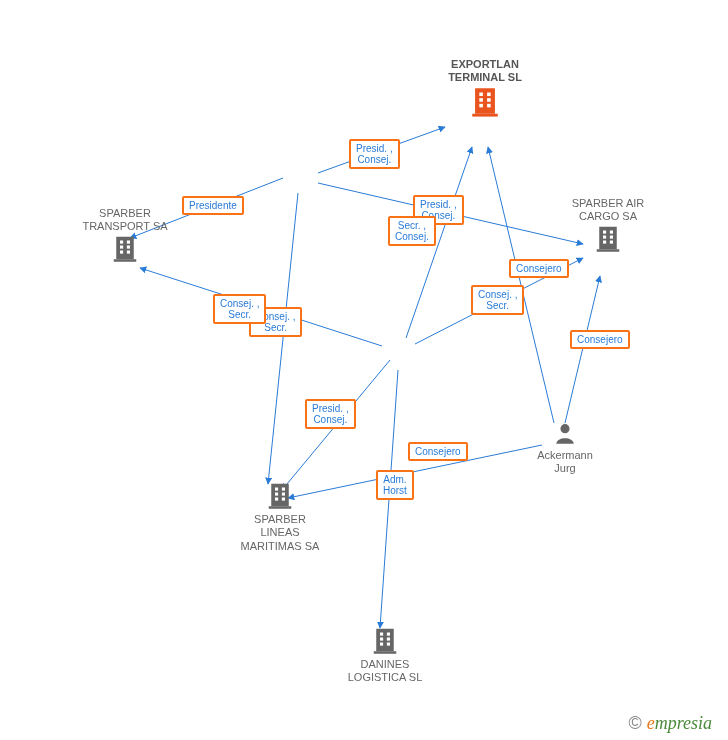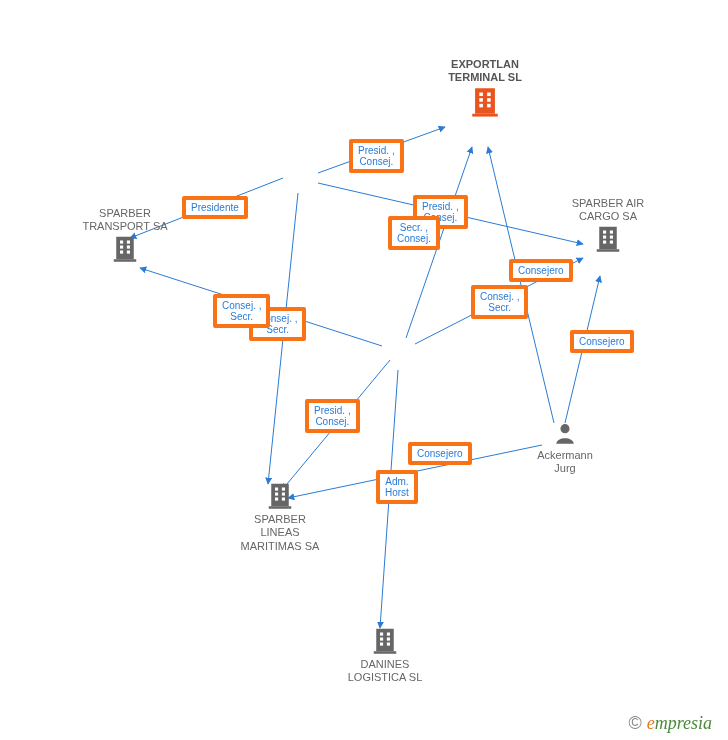--- a/index.html
+++ b/index.html
@@ -1,20 +1,20 @@
 <!DOCTYPE html>
 <html><head>
 <meta charset="utf-8">
 <style>
 html,body{margin:0;padding:0;width:728px;height:740px;background:#fff;font-family:Arial,Helvetica,sans-serif;font-size:11px;color:#666;overflow:hidden}
 .canvas{position:relative;width:728px;height:740px}
 .node{position:absolute;text-align:center;line-height:1.2}
 .node .label{color:#666;font-size:11px;white-space:pre}
 .node .label.bold{font-weight:bold;color:#555}
-.edge-label{position:absolute;background:#fff;border:4px solid #f97316;color:#2a7bd6;font-size:10px;padding:2px 5px;border-radius:2px;white-space:pre;text-align:center;line-height:1.1}
+.edge-label{position:absolute;background:#fff;border:2px solid #f97316;color:#2a7bd6;font-size:10px;padding:2px 5px;border-radius:2px;white-space:pre;text-align:center;line-height:1.1}
 svg.edges{position:absolute;top:0;left:0;width:728px;height:740px;pointer-events:none}
 .footer{position:absolute;right:16px;bottom:6px;font-size:18px;color:#888}
 .footer .c{color:#888}
 .footer .em{color:#e67817;font-style:italic;font-family:Georgia,serif}
 .footer .mp{color:#4a8a3a;font-style:italic;font-family:Georgia,serif}
 </style>
 </head>
 <body>
 <div class="canvas">
 

